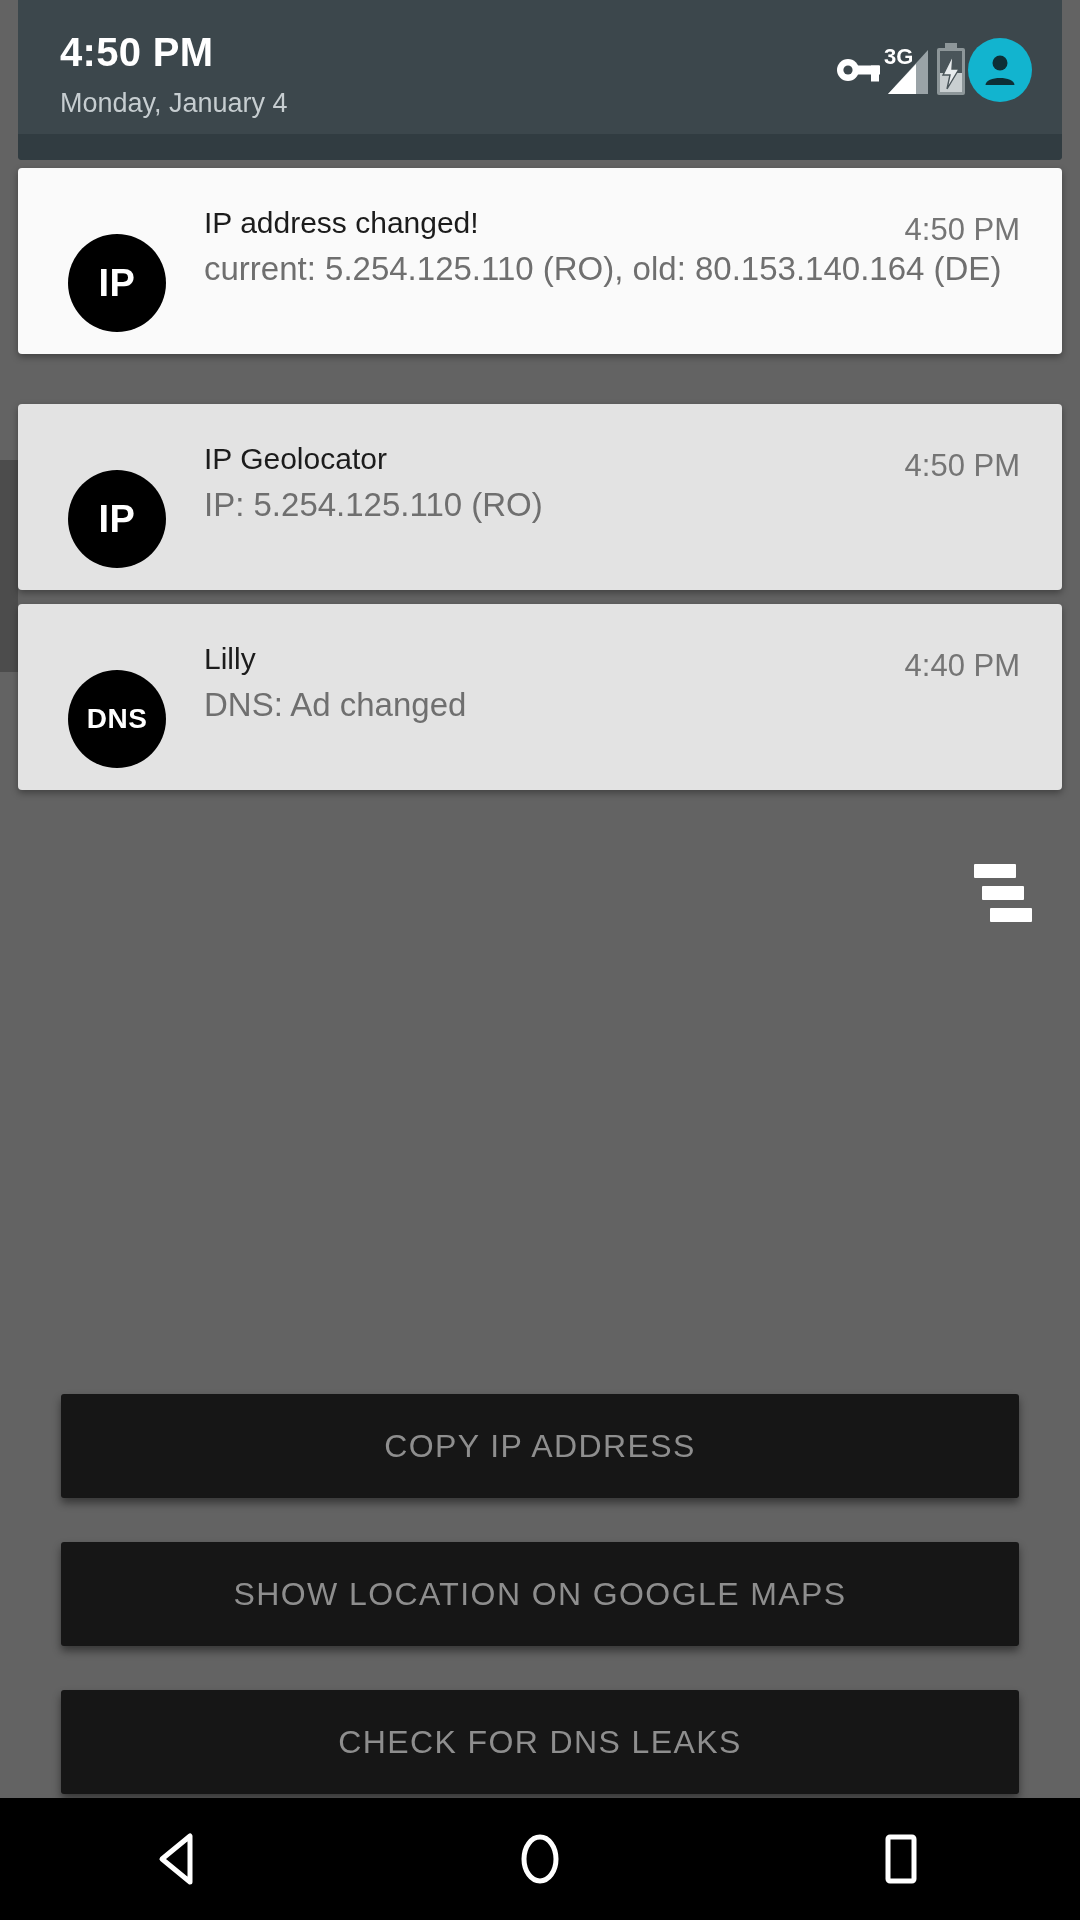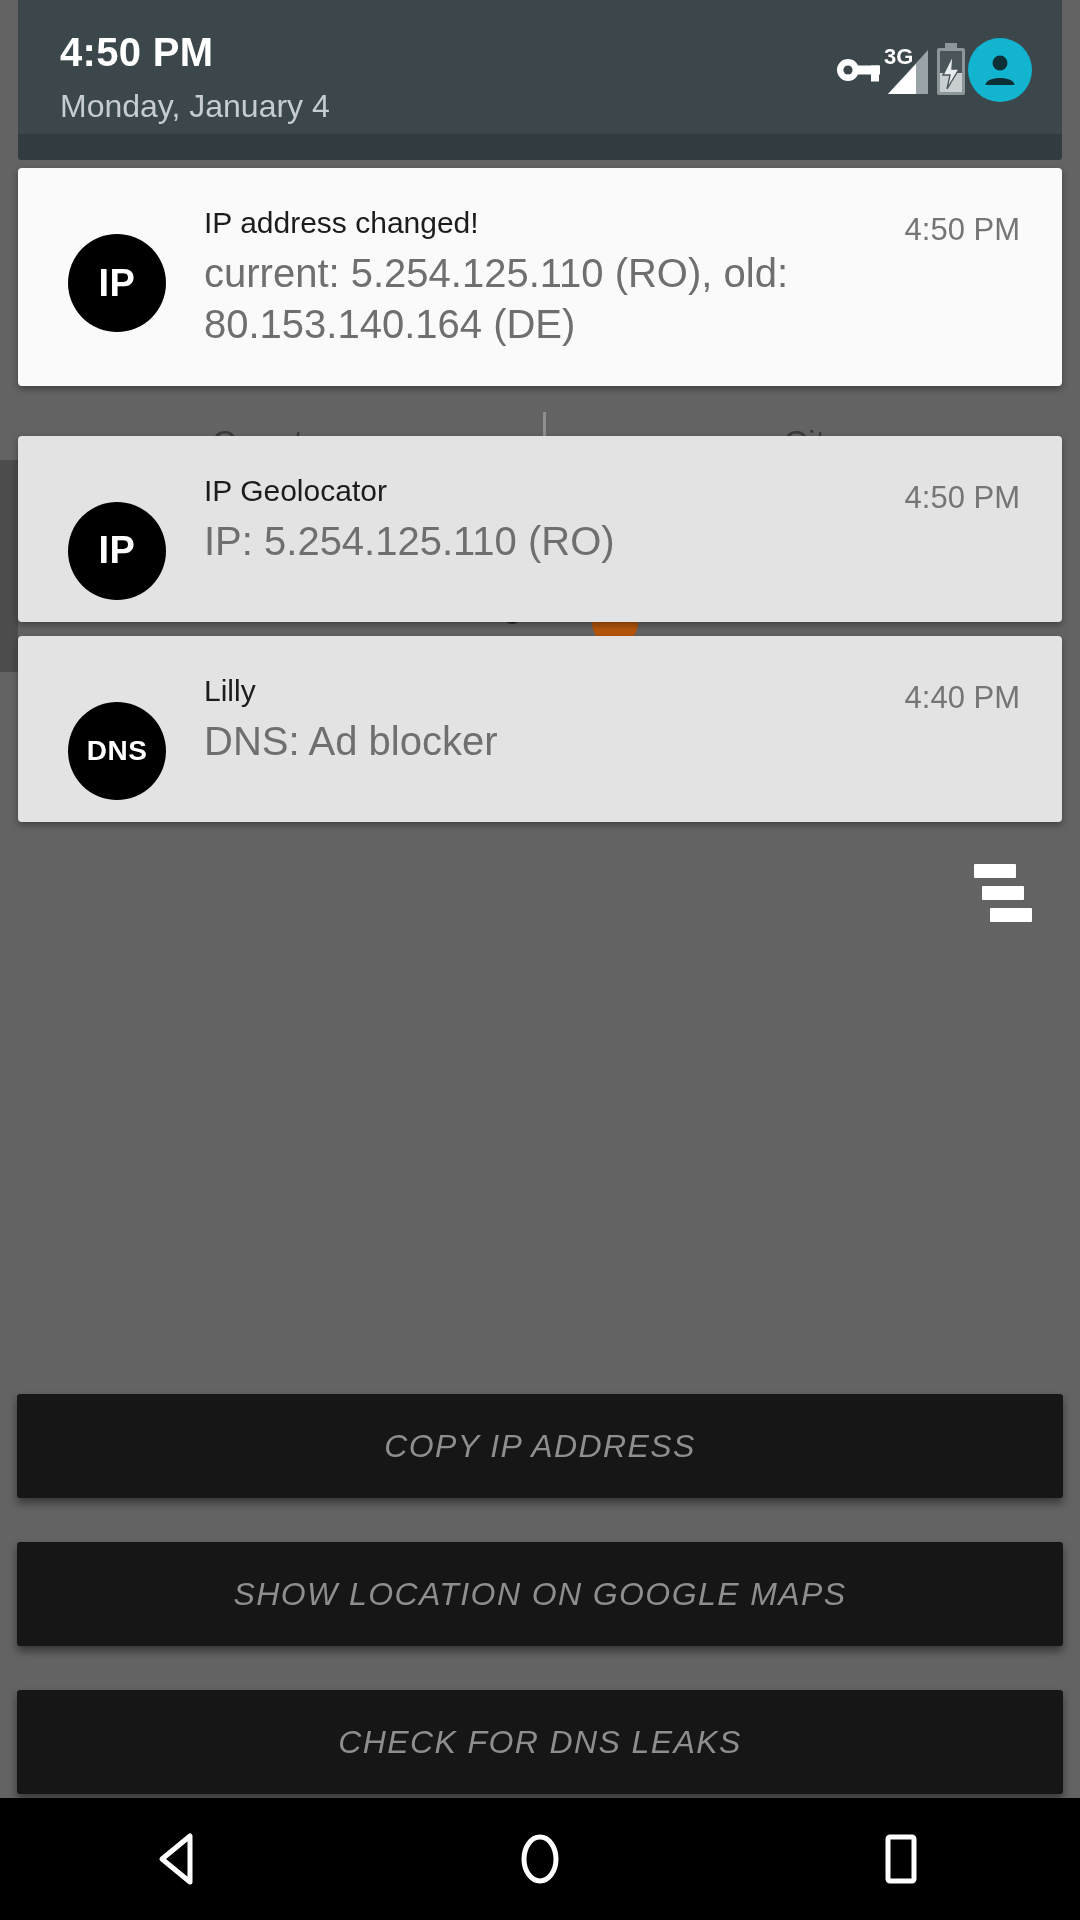--- a/index.html
+++ b/index.html
@@ -105,34 +105,33 @@
 
   
   .btn-stack {
     position:absolute;
     left:0; right:0;
     top:1394px;
   }
   .app-btn {
     position:relative;
     margin:0 auto 44px auto;
-    width:1046px;
+    width:958px;
     height:104px;
     background:#161616;
     border:none;
     border-radius:3px;
     color:#8e8e8e;
     font-size:32px;
     font-weight:400;
     letter-spacing:1.4px;
     font-family:"Liberation Sans", sans-serif;
     box-shadow:0 5px 9px rgba(0,0,0,.45);
     display:flex; align-items:center; justify-content:center;
     text-transform:uppercase;
-    font-style:italic;
   }
 
   
   .shade-header {
     position:absolute;
     left:18px; top:0;
     width:1044px;
     height:160px;
     background:#3a454a;
     border-bottom-left-radius:4px;
@@ -155,21 +154,21 @@
     position:absolute;
     left:42px; top:30px;
     font-size:40px;
     font-weight:bold;
     color:#ffffff;
     letter-spacing:.3px;
   }
   .date {
     position:absolute;
     left:42px; top:88px;
-    font-size:32px;
+    font-size:27px;
     color:#c6cdd0;
   }
 
   .status-icons {
     position:absolute;
     right:30px; top:38px;
     display:flex;
     align-items:center;
     height:64px;
   }
@@ -217,21 +216,21 @@
   }
   .notif-title {
     font-size:30px;
     color:#1c1c1c;
     line-height:1.12;
     padding-right:170px;
     font-weight:400;
   }
   .notif-text {
     margin-top:8px;
-    font-size:40px;
+    font-size:33px;
     color:#6f6f6f;
     line-height:1.28;
     max-width:810px;
   }
   .notif-time {
     position:absolute;
     right:42px; top:44px;
     font-size:31px;
     color:#757575;
   }
@@ -342,21 +341,21 @@
         <div class="notif-title">IP Geolocator</div>
         <div class="notif-text">IP: 5.254.125.110 (RO)</div>
       </div>
       <div class="notif-time">4:50 PM</div>
     </div>
 
     <div class="notif grey">
       <div class="notif-icon dns">DNS</div>
       <div class="notif-body">
         <div class="notif-title">Lilly</div>
-        <div class="notif-text">DNS: Ad blocker</div>
+        <div class="notif-text">DNS: Ad changed</div>
       </div>
       <div class="notif-time">4:40 PM</div>
     </div>
 
   </div>
 
   <div class="navbar">
     <button class="nav-btn">
       <svg width="52" height="54" viewBox="0 0 52 54">
         <polygon points="36,4 36,50 8,27" fill="none" stroke="#ffffff" stroke-width="5" stroke-linejoin="round"></polygon>

